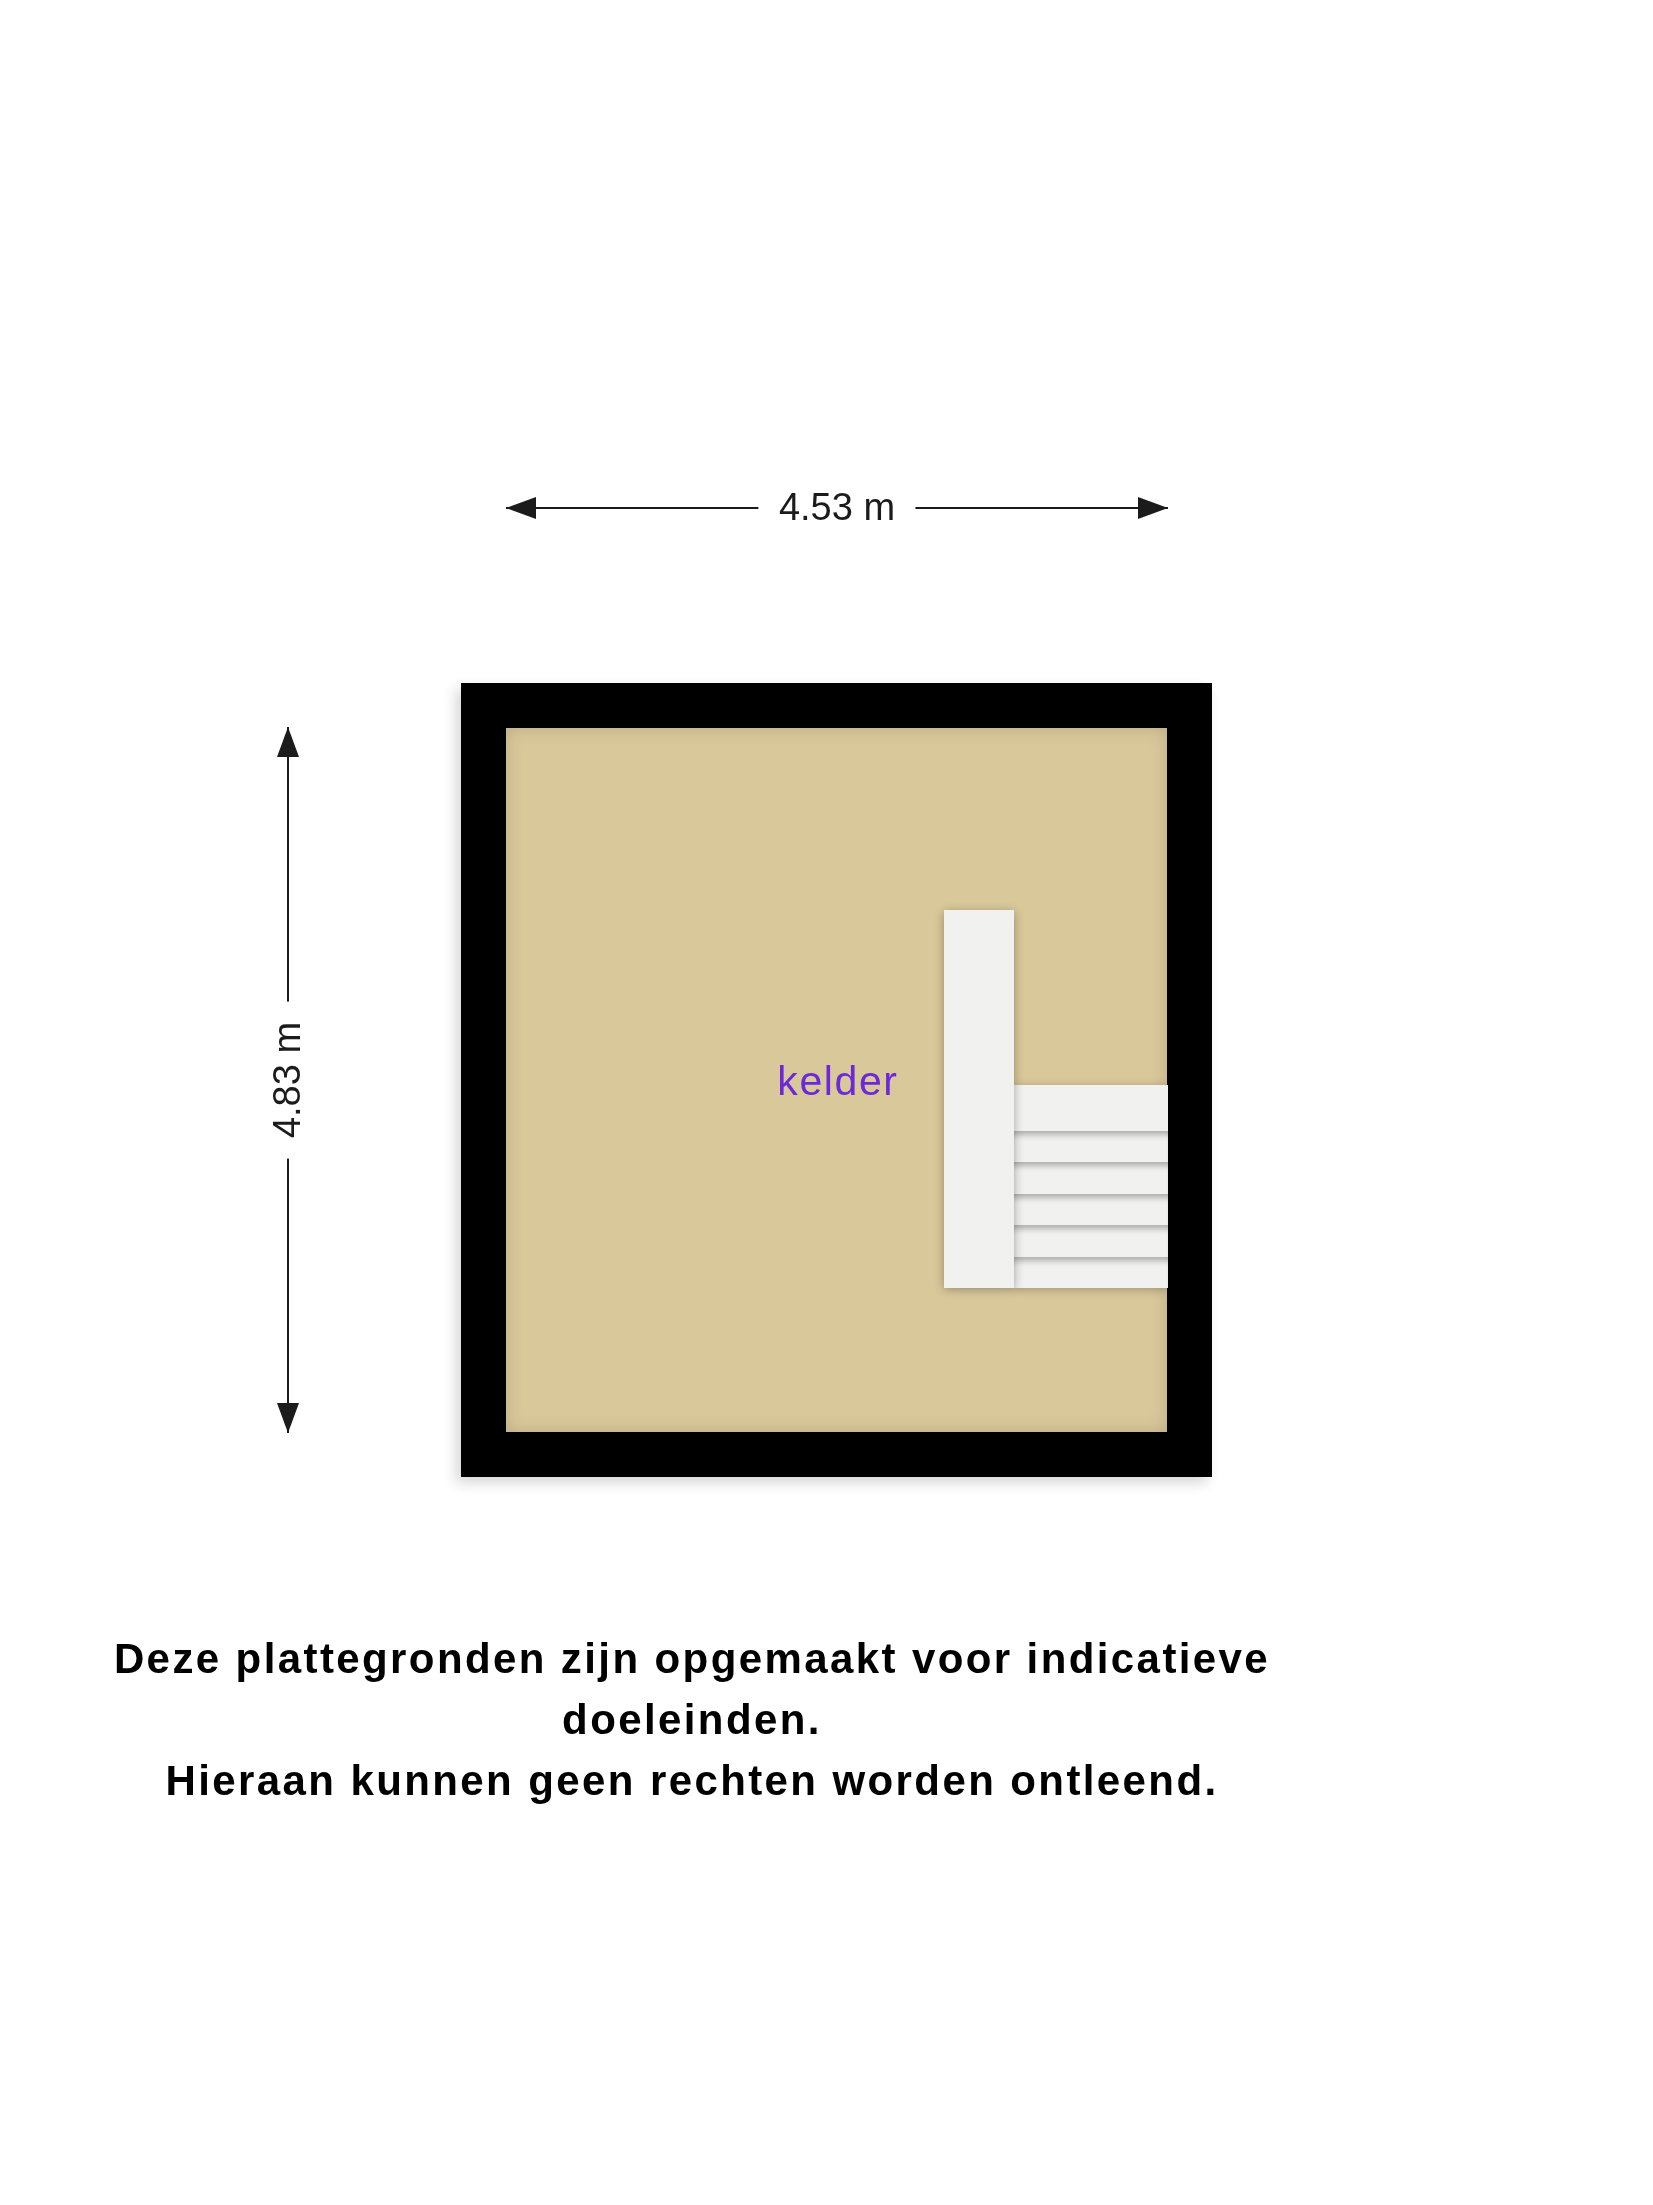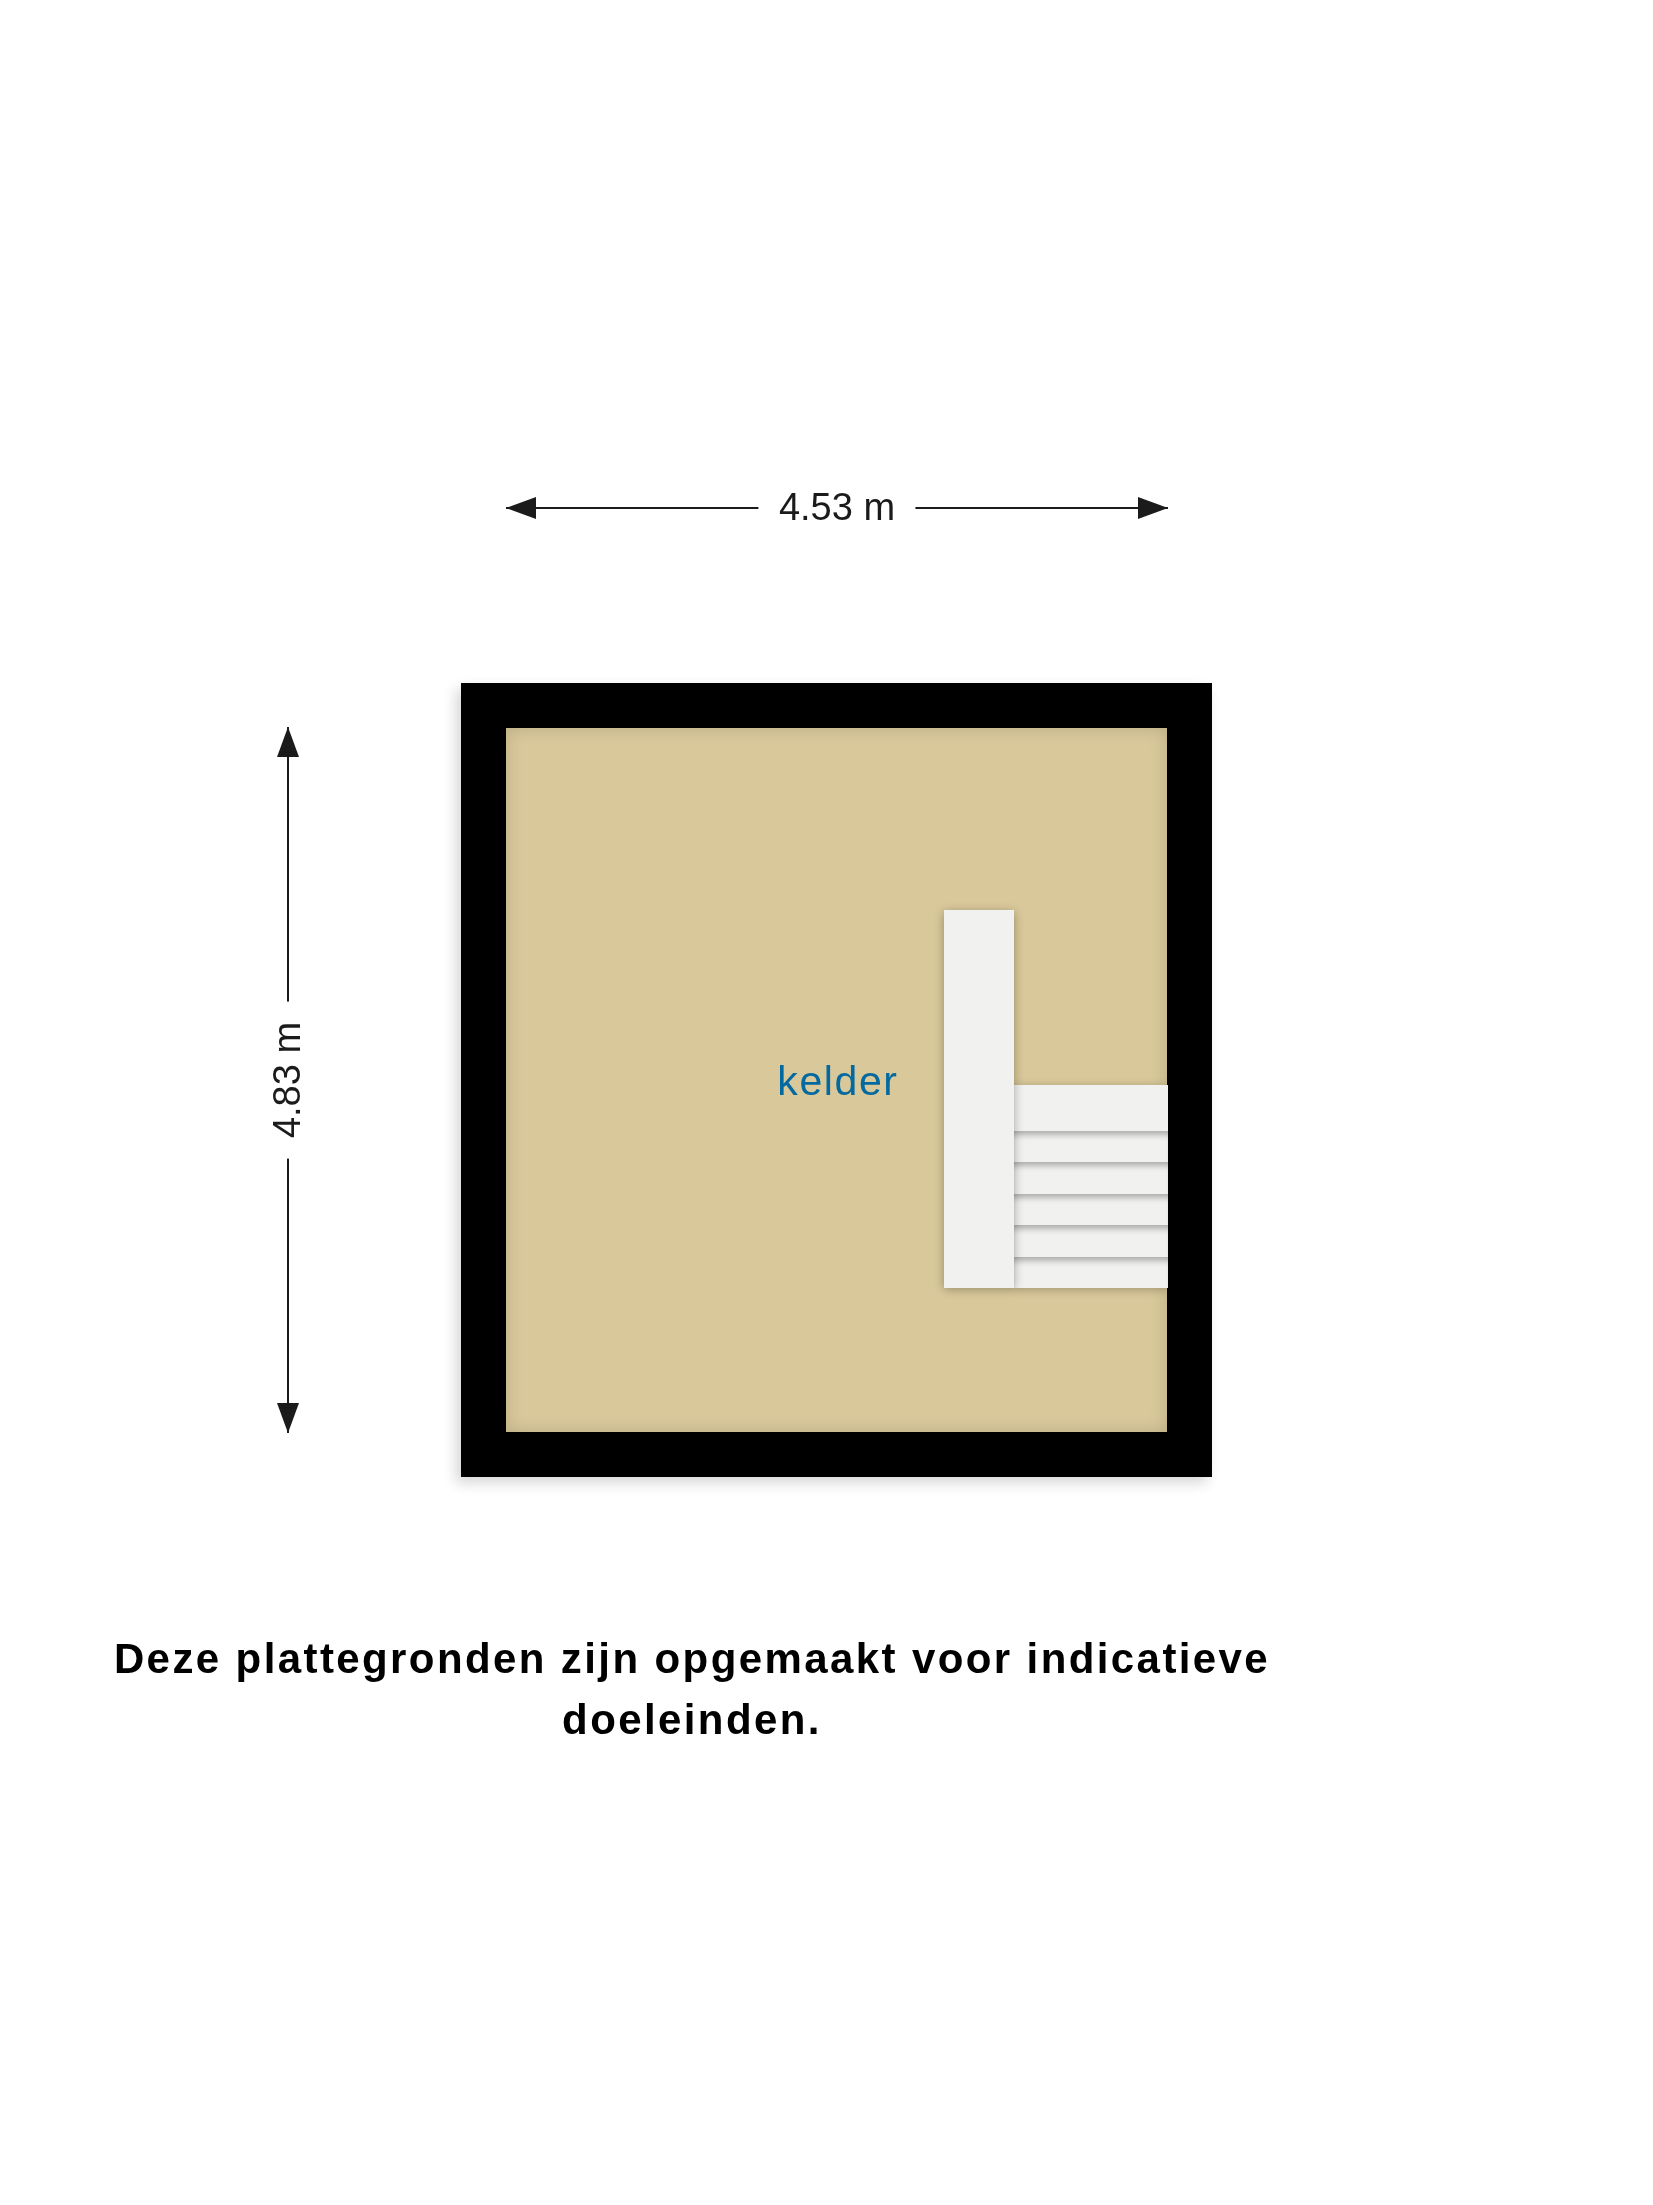--- a/index.html
+++ b/index.html
@@ -39,21 +39,21 @@
     box-shadow: -4.7px 6.3px 12.6px rgba(0,0,0,0.16);
   }
   .floor {
     position: absolute; left: 0; top: 0; right: 0; bottom: 0;
     background: var(--floor, #d9c89a);
     box-shadow: inset 0 0 17.3px rgba(0,0,0,0.14);
   }
   .room-label {
     position: absolute; left: 332px; top: 353px;
     transform: translate(-50%, -50%);
-    font-size: 41px; letter-spacing: 1.6px; color: #0369a1;
+    font-size: 41px; letter-spacing: 1.6px; color: #6d28d9;
   }
   .partition {
     position: absolute; left: 438px; top: 182px; width: 70px; height: 378px;
     background: var(--stair, #f1f1ef);
     box-shadow: 0 2.4px 9.5px rgba(0,0,0,0.32);
     z-index: 3;
   }
   .stairs {
     position: absolute; left: 508px; top: 357px; width: 154px; height: 203px;
     background: var(--stair, #f1f1ef);
@@ -105,16 +105,17 @@
           <div class="tread"></div>
           <div class="tread"></div>
           <div class="tread"></div>
         </div>
       <div class="partition"></div>
     </div>
   </div>
 
   <div class="disclaimer">
     <div>Deze plattegronden zijn opgemaakt voor indicatieve doeleinden.</div>
+    <div>Hieraan kunnen geen rechten worden ontleend.</div>
   </div>
 
 </div>
 
 
 </body></html>

